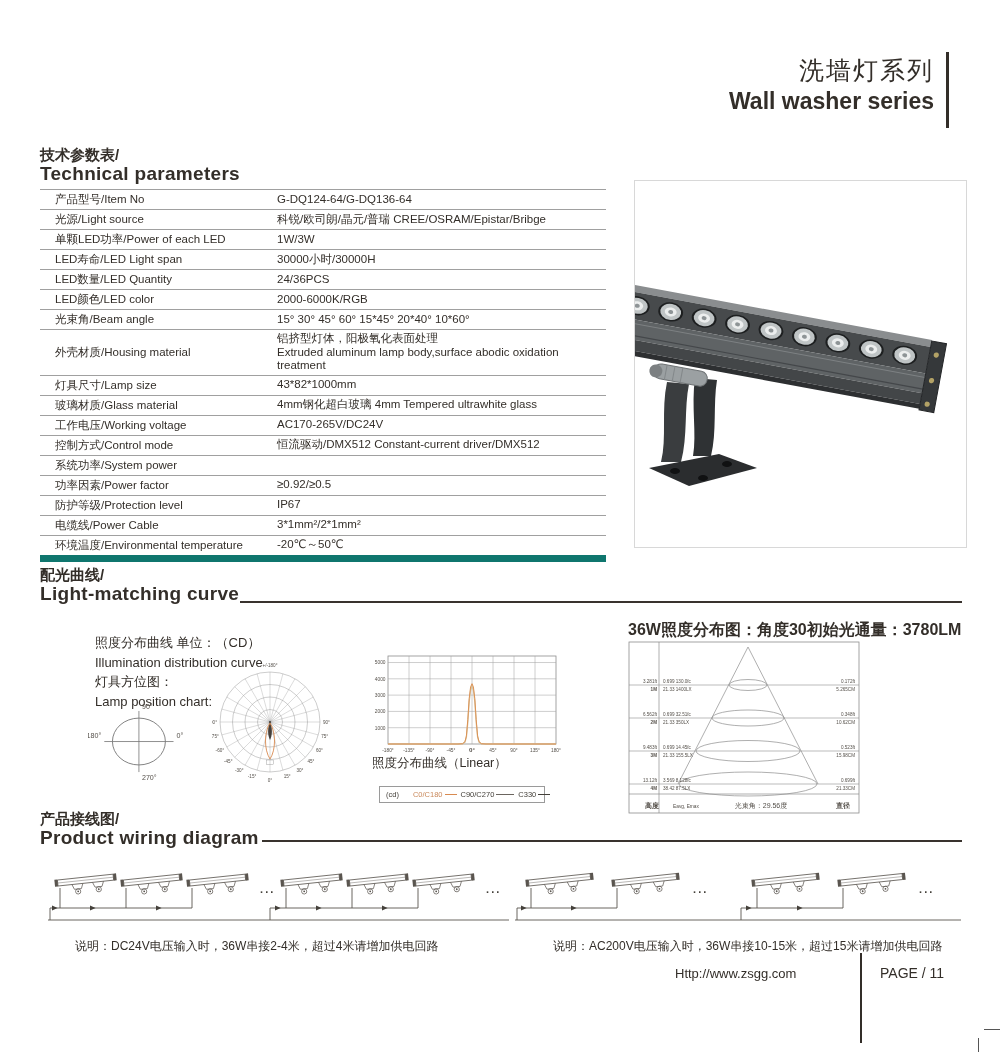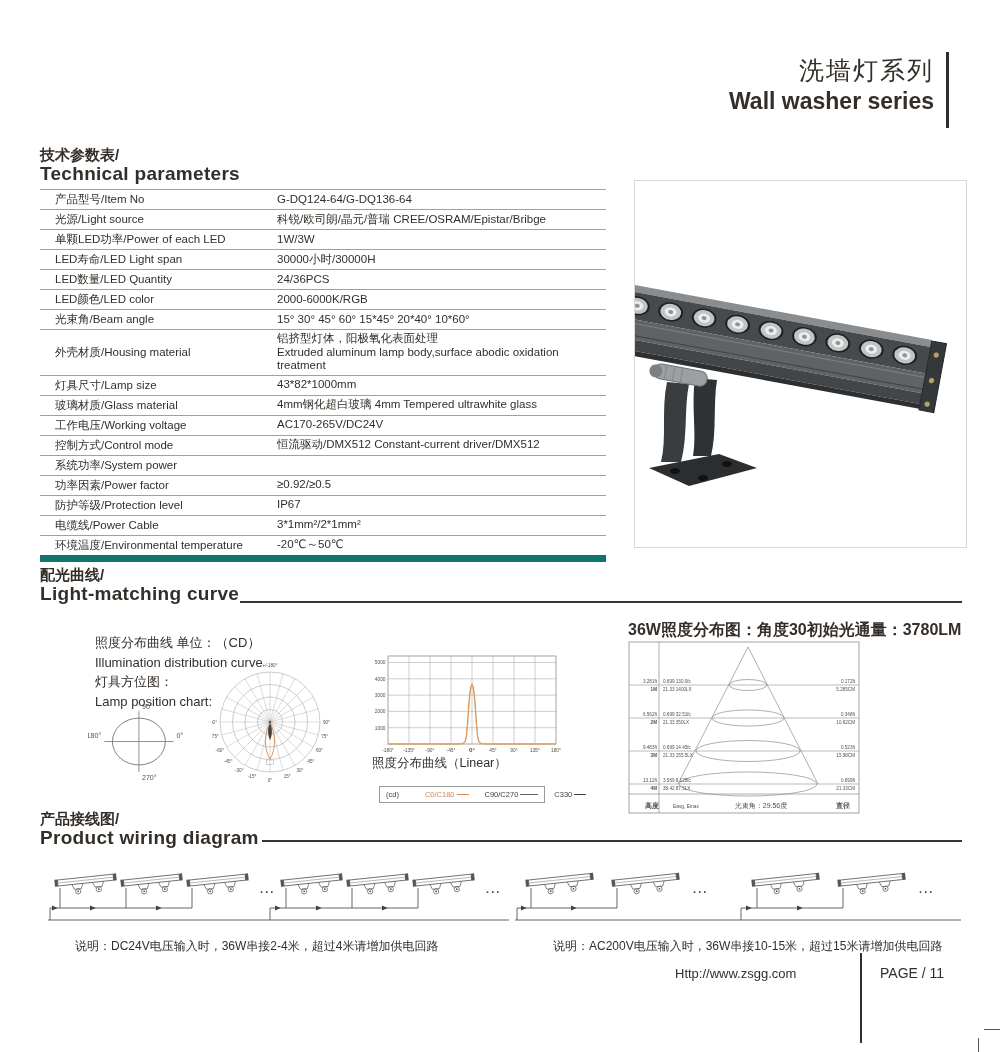--- a/index.html
+++ b/index.html
@@ -23,21 +23,21 @@
   
   .product-box{position:absolute;left:634px;top:180px;width:331px;height:366px;border:1px solid #d8d8d8;background:#fff;}
   .product-box svg{display:block;width:100%;height:100%;}
   
   .intro{position:absolute;left:95px;top:633px;font-size:13px;line-height:19.5px;}
   .pos-svg{position:absolute;left:88px;top:696px;width:112px;height:88px;}
   .polar-svg{position:absolute;left:212px;top:660px;width:120px;height:132px;}
   .linear-svg{position:absolute;left:372px;top:652px;width:190px;height:105px;}
   .linear-title{position:absolute;left:372px;top:755px;width:185px;font-size:12.5px;}
   .legend{position:absolute;left:379px;top:786px;width:166px;height:17px;border:1px solid #9a9a9a;
-          display:flex;align-items:center;font-size:7.5px;color:#44403a;padding:0 6px;box-sizing:border-box;gap:16px;}
+          display:flex;align-items:center;font-size:7.5px;color:#44403a;padding:0 6px;box-sizing:border-box;gap:4px;}
   .legend .lg-unit{margin-right:10px;}
   .legend .dash{display:inline-block;width:12px;height:1px;vertical-align:middle;}
   .legend .it{display:flex;align-items:center;gap:2px;}
   .cone-title{position:absolute;left:628px;top:620px;font-size:16px;font-weight:bold;}
   .cone-svg{position:absolute;left:628px;top:641px;width:232px;height:174px;}
   
   .wire-svg-l{position:absolute;left:48px;top:862px;width:465px;height:68px;}
   .wire-svg-r{position:absolute;left:515px;top:862px;width:450px;height:68px;}
   .caption{position:absolute;top:938px;font-size:12px;}
   .cap-l{left:75px;} .cap-r{left:553px;}

